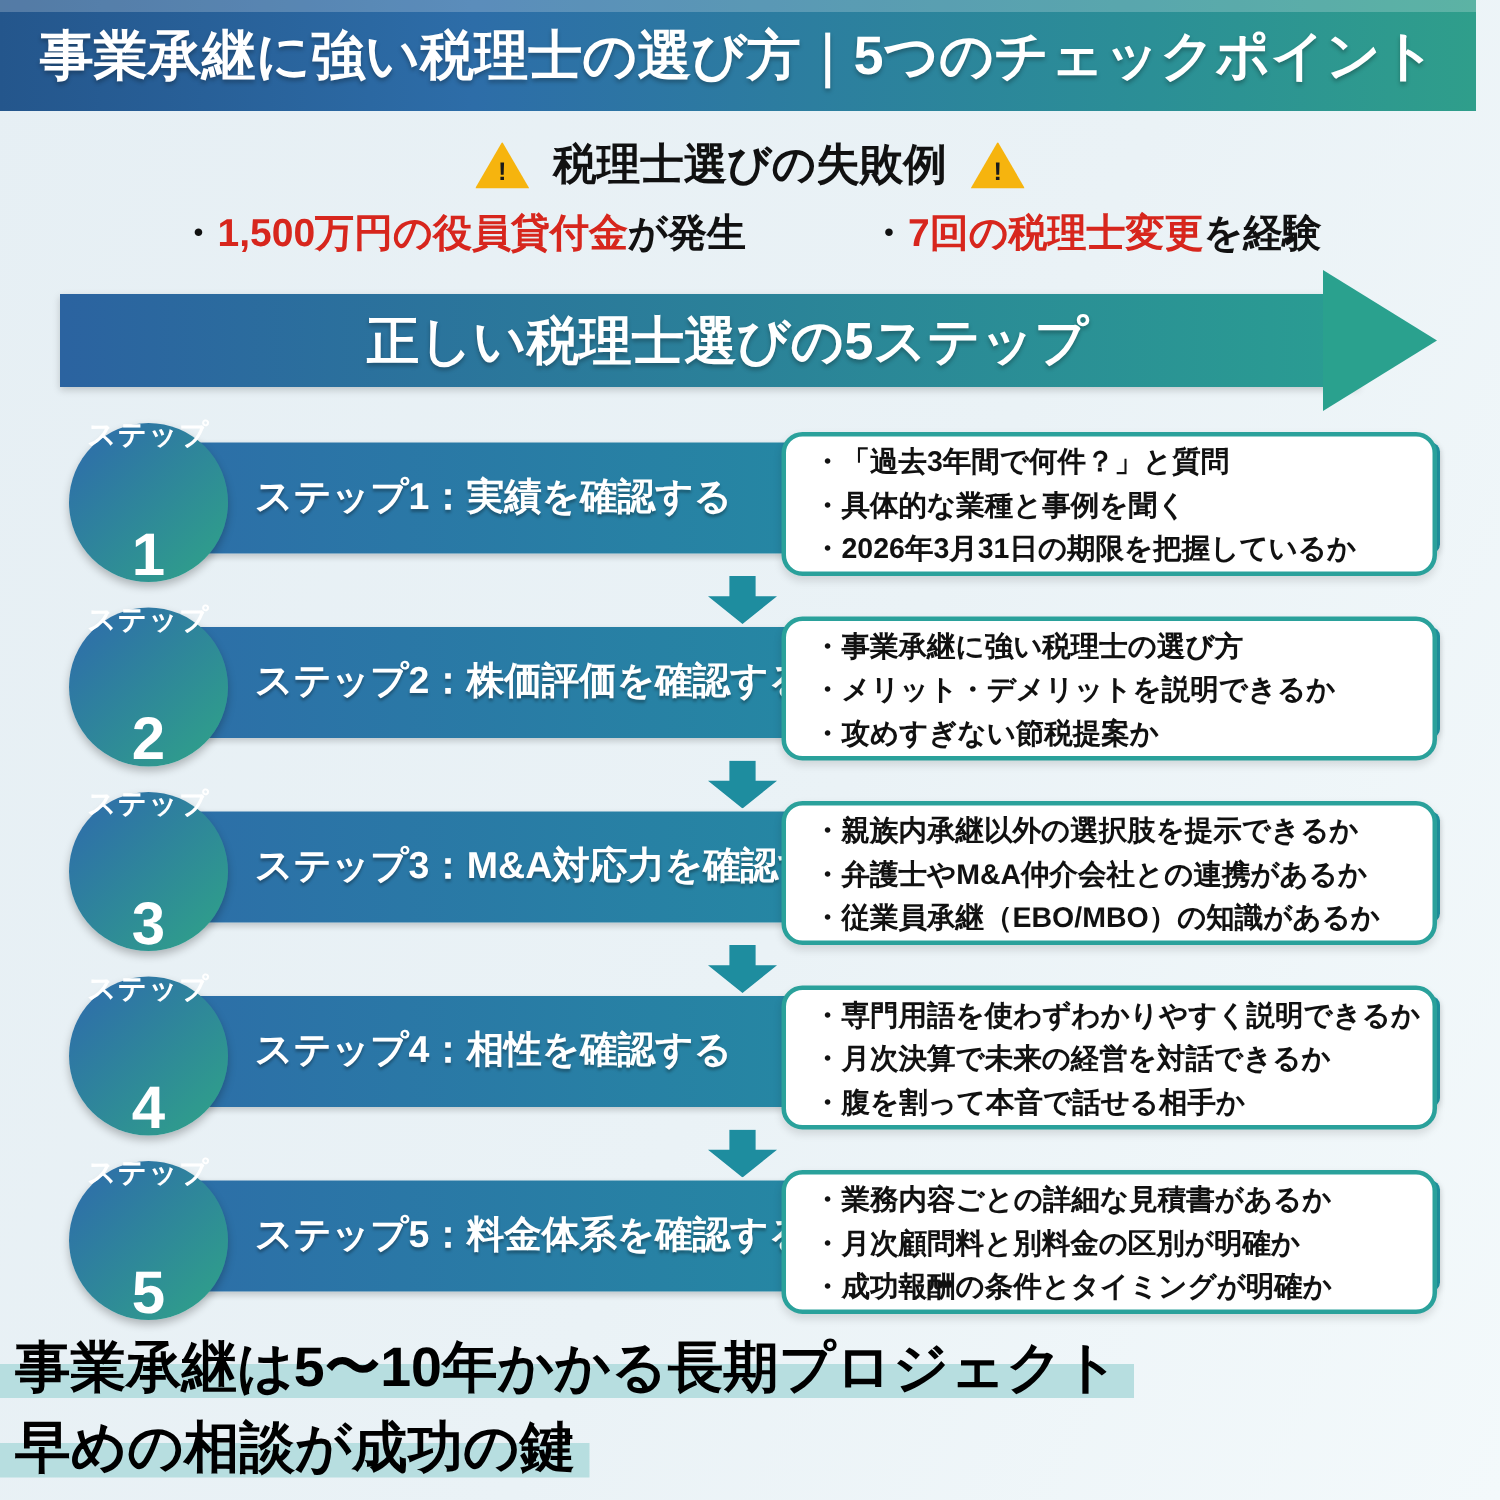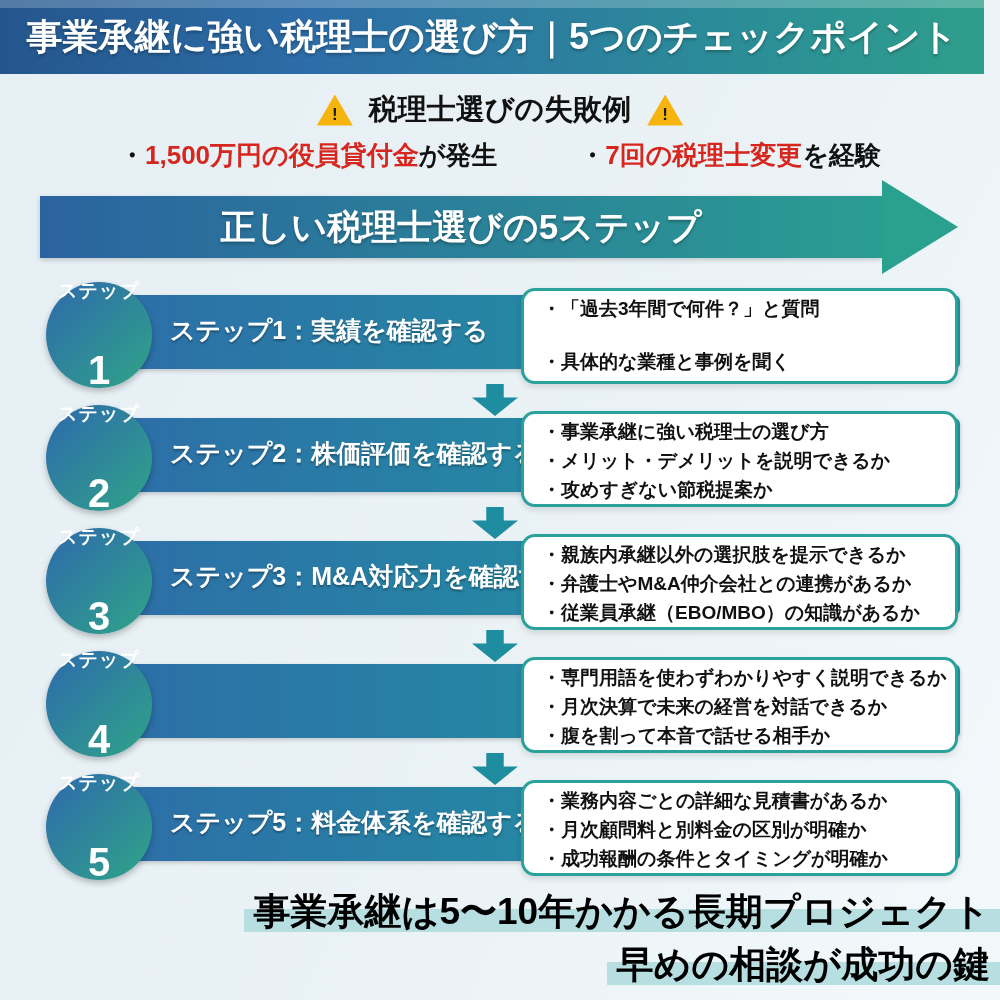--- a/index.html
+++ b/index.html
@@ -25,21 +25,21 @@
   .warn-tri .excl{font-size:17px;font-weight:bold;color:#1a1a1a;line-height:1;padding-bottom:3px;}
 
   .fail-row{position:absolute;top:138px;left:0;width:1000px;display:flex;
     justify-content:center;gap:82px;font-size:26px;font-weight:bold;color:#111;white-space:nowrap;}
   .fail-item .red{color:#d7261d;}
 
   
   .flow-body{position:absolute;left:40px;top:196px;width:842px;height:62px;
     background:linear-gradient(90deg,#2b63a0 0%,#2a9d92 100%);
     display:flex;align-items:center;justify-content:center;
-    box-shadow:0 2px 5px rgba(0,0,0,0.18);}
+    box-shadow:0 2px 5px rgba(0,0,0,0.18);padding-left:24px;}
   .flow-head{position:absolute;left:882px;top:180px;width:0;height:0;
     border-top:47px solid transparent;border-bottom:47px solid transparent;
     border-left:76px solid #2aa18e;}
   .flow-title{color:#fff;font-size:35px;font-weight:bold;white-space:nowrap;
     text-shadow:0 2px 3px rgba(0,0,0,0.28);}
 
   
   .step-row{position:absolute;left:0;width:1000px;height:96px;}
   .step-bar{position:absolute;left:96px;right:40px;top:7px;height:74px;border-radius:6px;
     background:linear-gradient(90deg,#2d6da8 0%,#2196a0 80%,#1f939f 100%);
@@ -60,21 +60,21 @@
   .step-bullet{font-size:19px;font-weight:bold;color:#111;line-height:1.52;white-space:nowrap;}
 
   .down-arrow{position:absolute;left:472px;width:46px;height:32px;background:#1e8d9f;
     clip-path:polygon(31% 0,69% 0,69% 42%,100% 42%,50% 100%,0 42%,31% 42%);}
 
   
   .row-1{top:288px;} .row-2{top:411px;} .row-3{top:534px;} .row-4{top:657px;} .row-5{top:780px;}
   .da-1{top:384px;} .da-2{top:507px;} .da-3{top:630px;} .da-4{top:753px;}
 
   
-  .footer{position:absolute;top:886px;left:0;width:1000px;text-align:right;}
+  .footer{position:absolute;top:886px;left:0;width:1000px;text-align:left;}
   .f-line{font-size:37px;font-weight:bold;color:#000;line-height:1.42;margin:0;}
   .f-line .hl{background:linear-gradient(180deg,rgba(0,0,0,0) 44%,#b7dee0 44%);padding:0 10px;}
 </style>
 </head>
 <body>
 
 <div id="canvas">
 
   <div class="banner">
     <div class="banner-title">事業承継に強い税理士の選び方｜5つのチェックポイント</div>
@@ -103,20 +103,21 @@
   <div class="step-row row-1">
     <div class="step-bar"></div>
     <div class="step-bar-title">ステップ1：実績を確認する</div>
     <div class="step-circle">
       <span class="lbl">ステップ</span>
       <span class="num">1</span>
     </div>
     <div class="step-box">
       <div class="step-bullet">・「過去3年間で何件？」と質問</div>
       <div class="step-bullet">・具体的な業種と事例を聞く</div>
+      <div class="step-bullet">・2026年3月31日の期限を把握しているか</div>
     </div>
   </div>
   <div class="down-arrow da-1"></div>
 
   <div class="step-row row-2">
     <div class="step-bar"></div>
     <div class="step-bar-title">ステップ2：株価評価を確認する</div>
     <div class="step-circle">
       <span class="lbl">ステップ</span>
       <span class="num">2</span>
@@ -139,20 +140,21 @@
     <div class="step-box">
       <div class="step-bullet">・親族内承継以外の選択肢を提示できるか</div>
       <div class="step-bullet">・弁護士やM&amp;A仲介会社との連携があるか</div>
       <div class="step-bullet">・従業員承継（EBO/MBO）の知識があるか</div>
     </div>
   </div>
   <div class="down-arrow da-3"></div>
 
   <div class="step-row row-4">
     <div class="step-bar"></div>
+    <div class="step-bar-title">ステップ4：相性を確認する</div>
     <div class="step-circle">
       <span class="lbl">ステップ</span>
       <span class="num">4</span>
     </div>
     <div class="step-box">
       <div class="step-bullet">・専門用語を使わずわかりやすく説明できるか</div>
       <div class="step-bullet">・月次決算で未来の経営を対話できるか</div>
       <div class="step-bullet">・腹を割って本音で話せる相手か</div>
     </div>
   </div>

